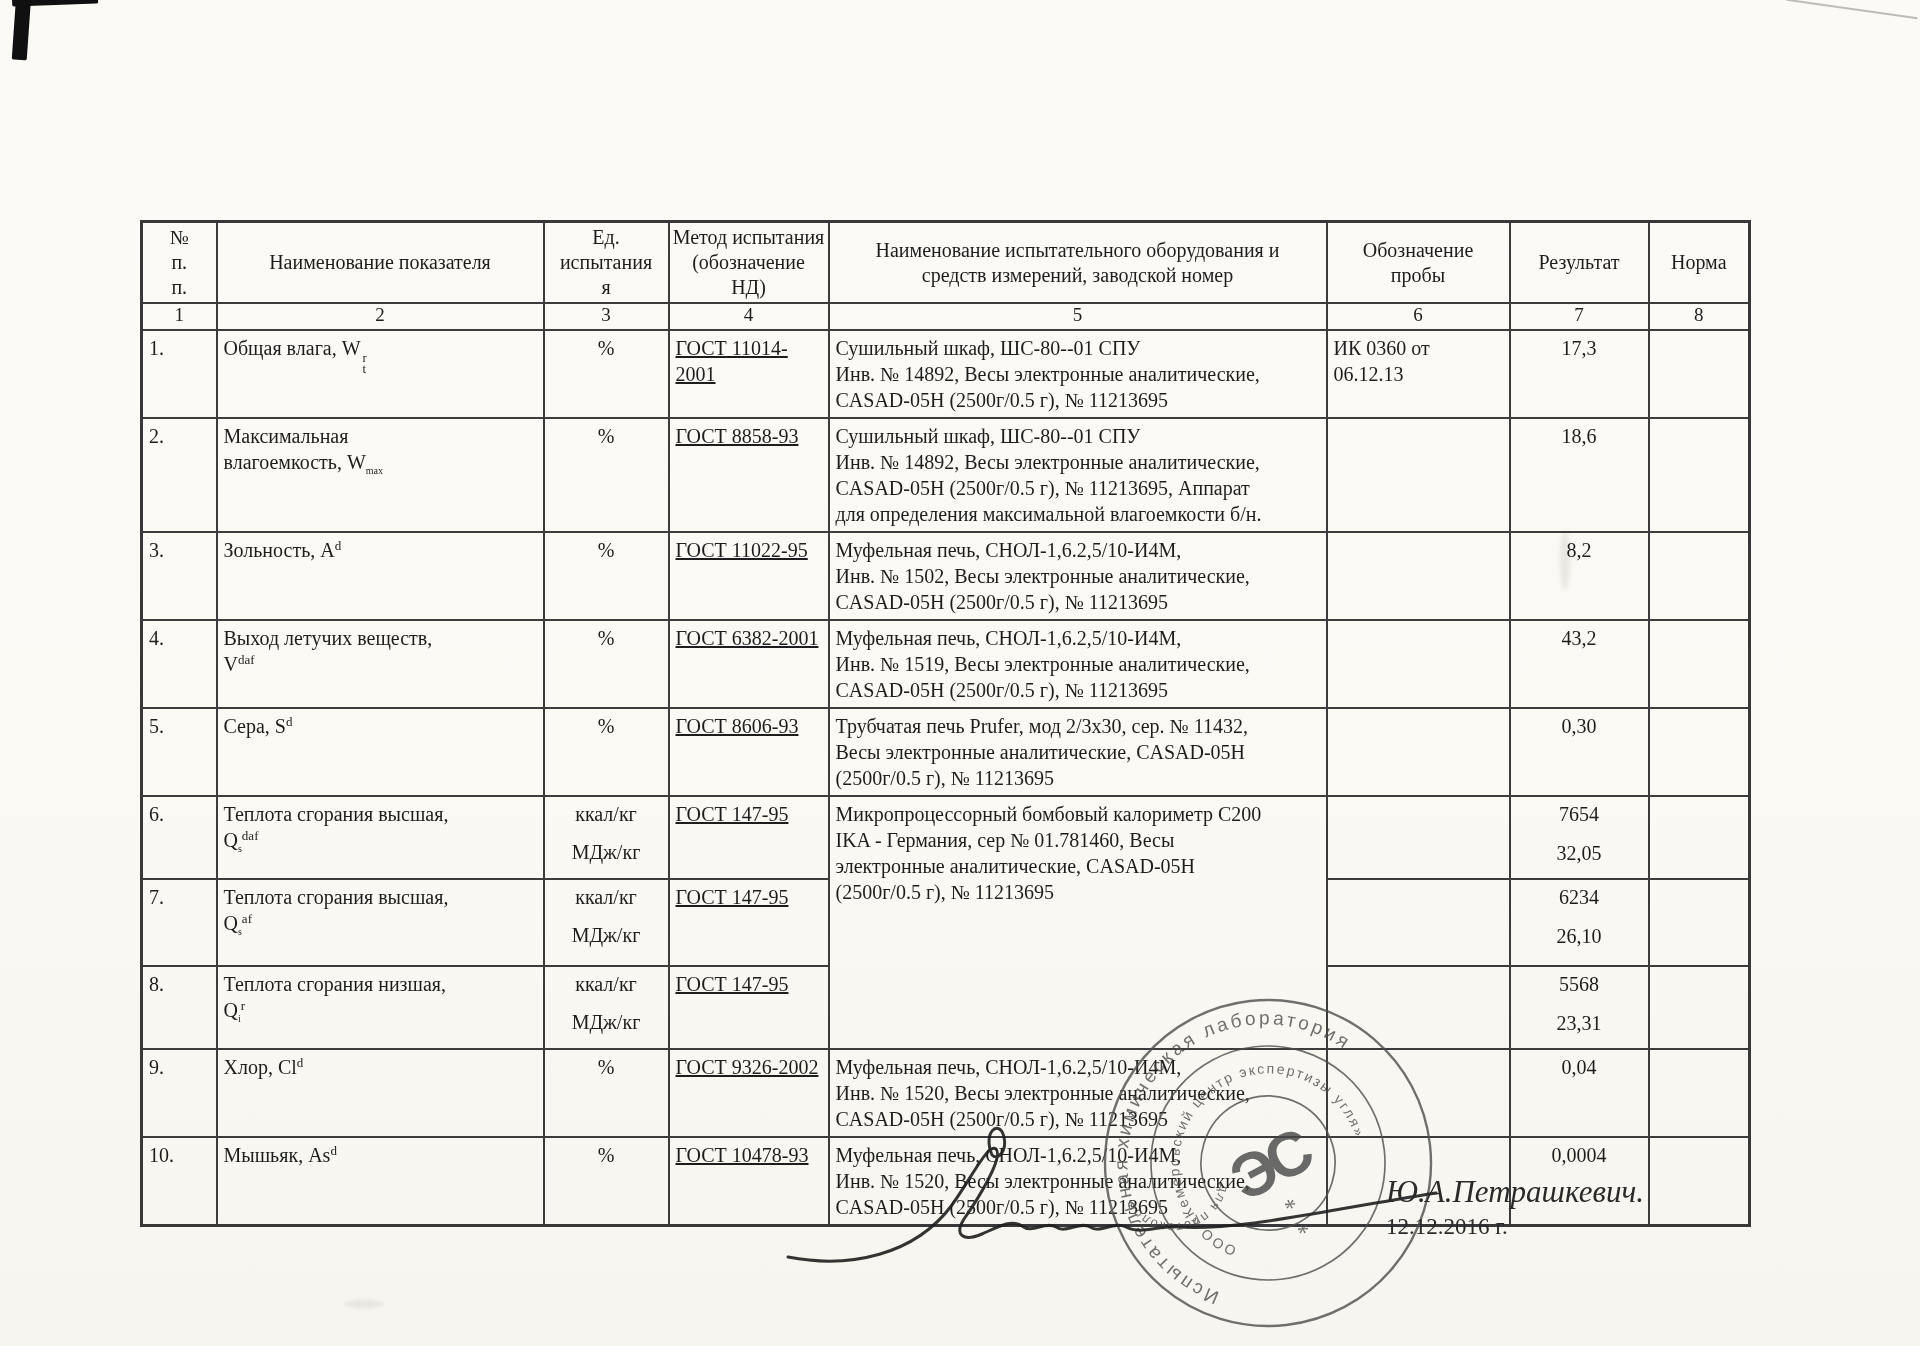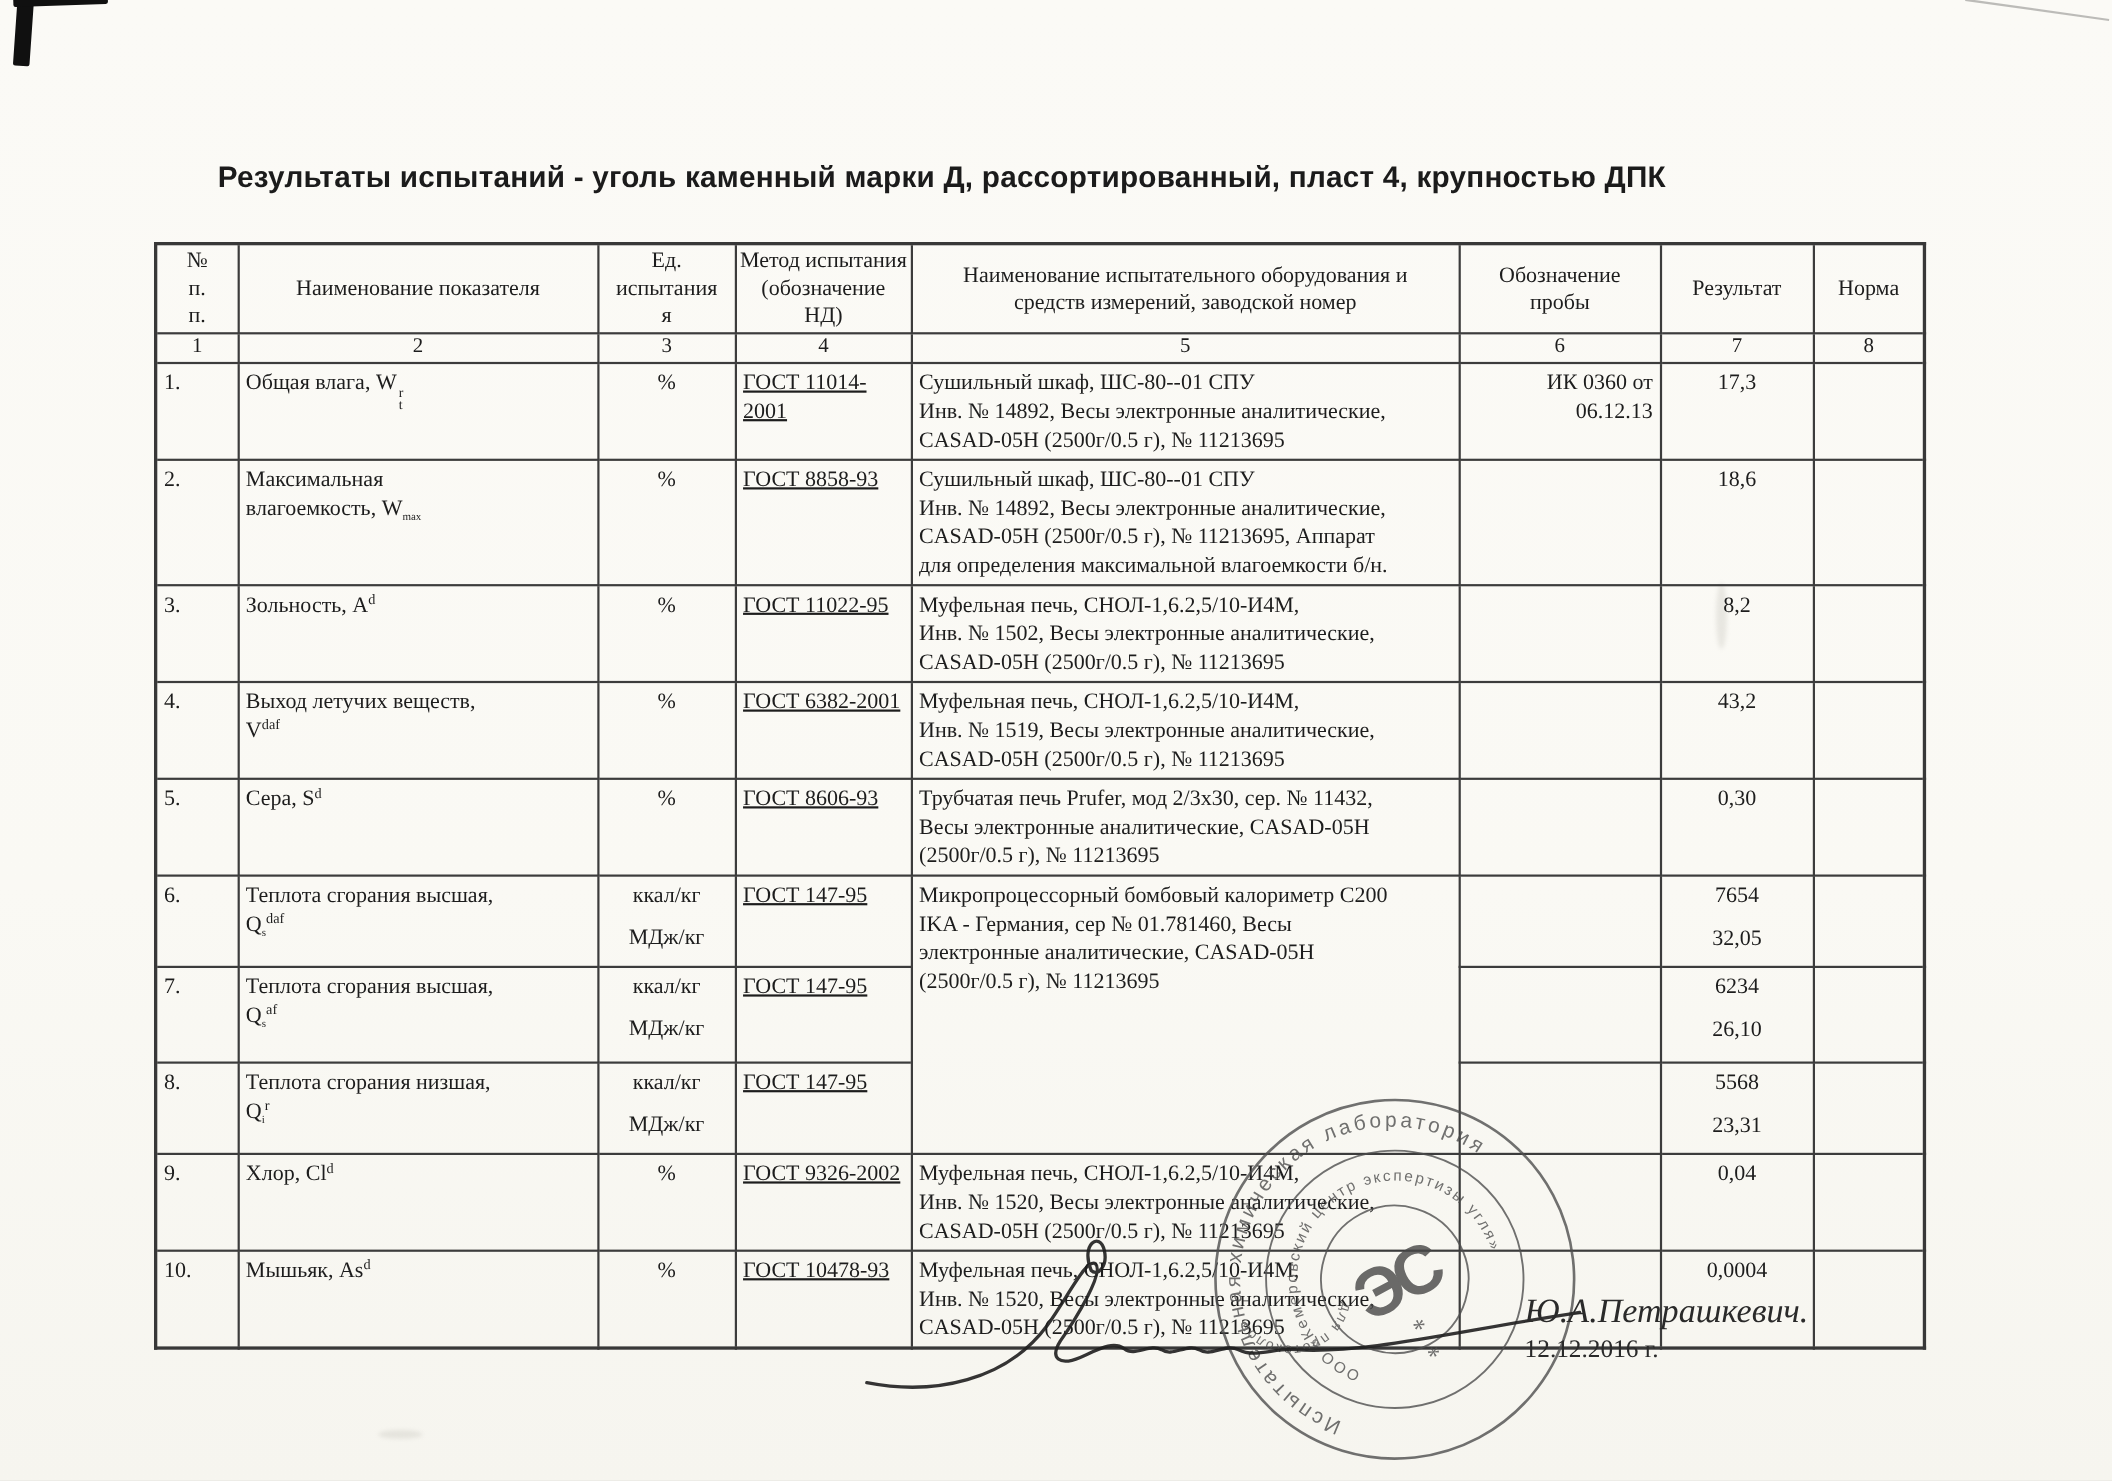--- a/index.html
+++ b/index.html
@@ -26,21 +26,21 @@
   tr.nums{height:27px;}
   tr.nums td{text-align:center;line-height:21px;padding:0;font-size:19px;}
   tr.r1{height:80px;} tr.r2{height:105px;} tr.r3{height:75px;} tr.r4{height:82px;}
   tr.r5{height:78px;} tr.r6{height:83px;} tr.r7{height:87px;} tr.r8{height:83px;}
   tr.r9{height:80px;} tr.r10{height:79px;}
   td.c-num{padding-left:9px;padding-top:2px;}
   td.c-name{padding-left:13px;line-height:30px;}
   td.c-unit{text-align:center;padding-top:7px;}
   td.c-method{padding-left:7px;white-space:nowrap;overflow:visible;text-decoration:underline;}
   td.c-equip{padding-left:9px;}
-  td.c-sample{text-align:right;padding-top:8px;border-radius:10px;}
+  td.c-sample{text-align:left;padding-top:8px;border-radius:10px;}
   td.c-result{text-align:center;padding-top:8px;}
   td.c-norm{}
   .res2{margin-top:13px;}
   .unit2{margin-top:12px;}
   .sp{font-size:13px;vertical-align:7px;line-height:0;}
   .sb{font-size:10px;vertical-align:-5px;line-height:0;}
   .stack{display:inline-flex;flex-direction:column;font-size:12.5px;line-height:11px;
          vertical-align:-7px;margin-left:2px;}
 
   .sigwrap{position:absolute;left:700px;top:985px;width:760px;height:361px;}
@@ -52,21 +52,20 @@
 <body>
 
 <div class="page">
 
   <div class="art1"></div>
   <div class="art2"></div>
   <div class="art3"></div>
   <div class="smudge" style="left:344px;top:1300px;width:40px;height:8px;"></div>
   <div class="smudge" style="left:1560px;top:530px;width:10px;height:60px;"></div>
 
-  <div class="title">Результаты испытаний - уголь каменный марки Д, рассортированный, пласт 4, крупностью ДПК</div>
 
   <table class="results">
     <colgroup>
       <col style="width:75px">
         <col style="width:327px">
         <col style="width:125px">
         <col style="width:160px">
       <col style="width:498px">
         <col style="width:183px">
         <col style="width:139px">

